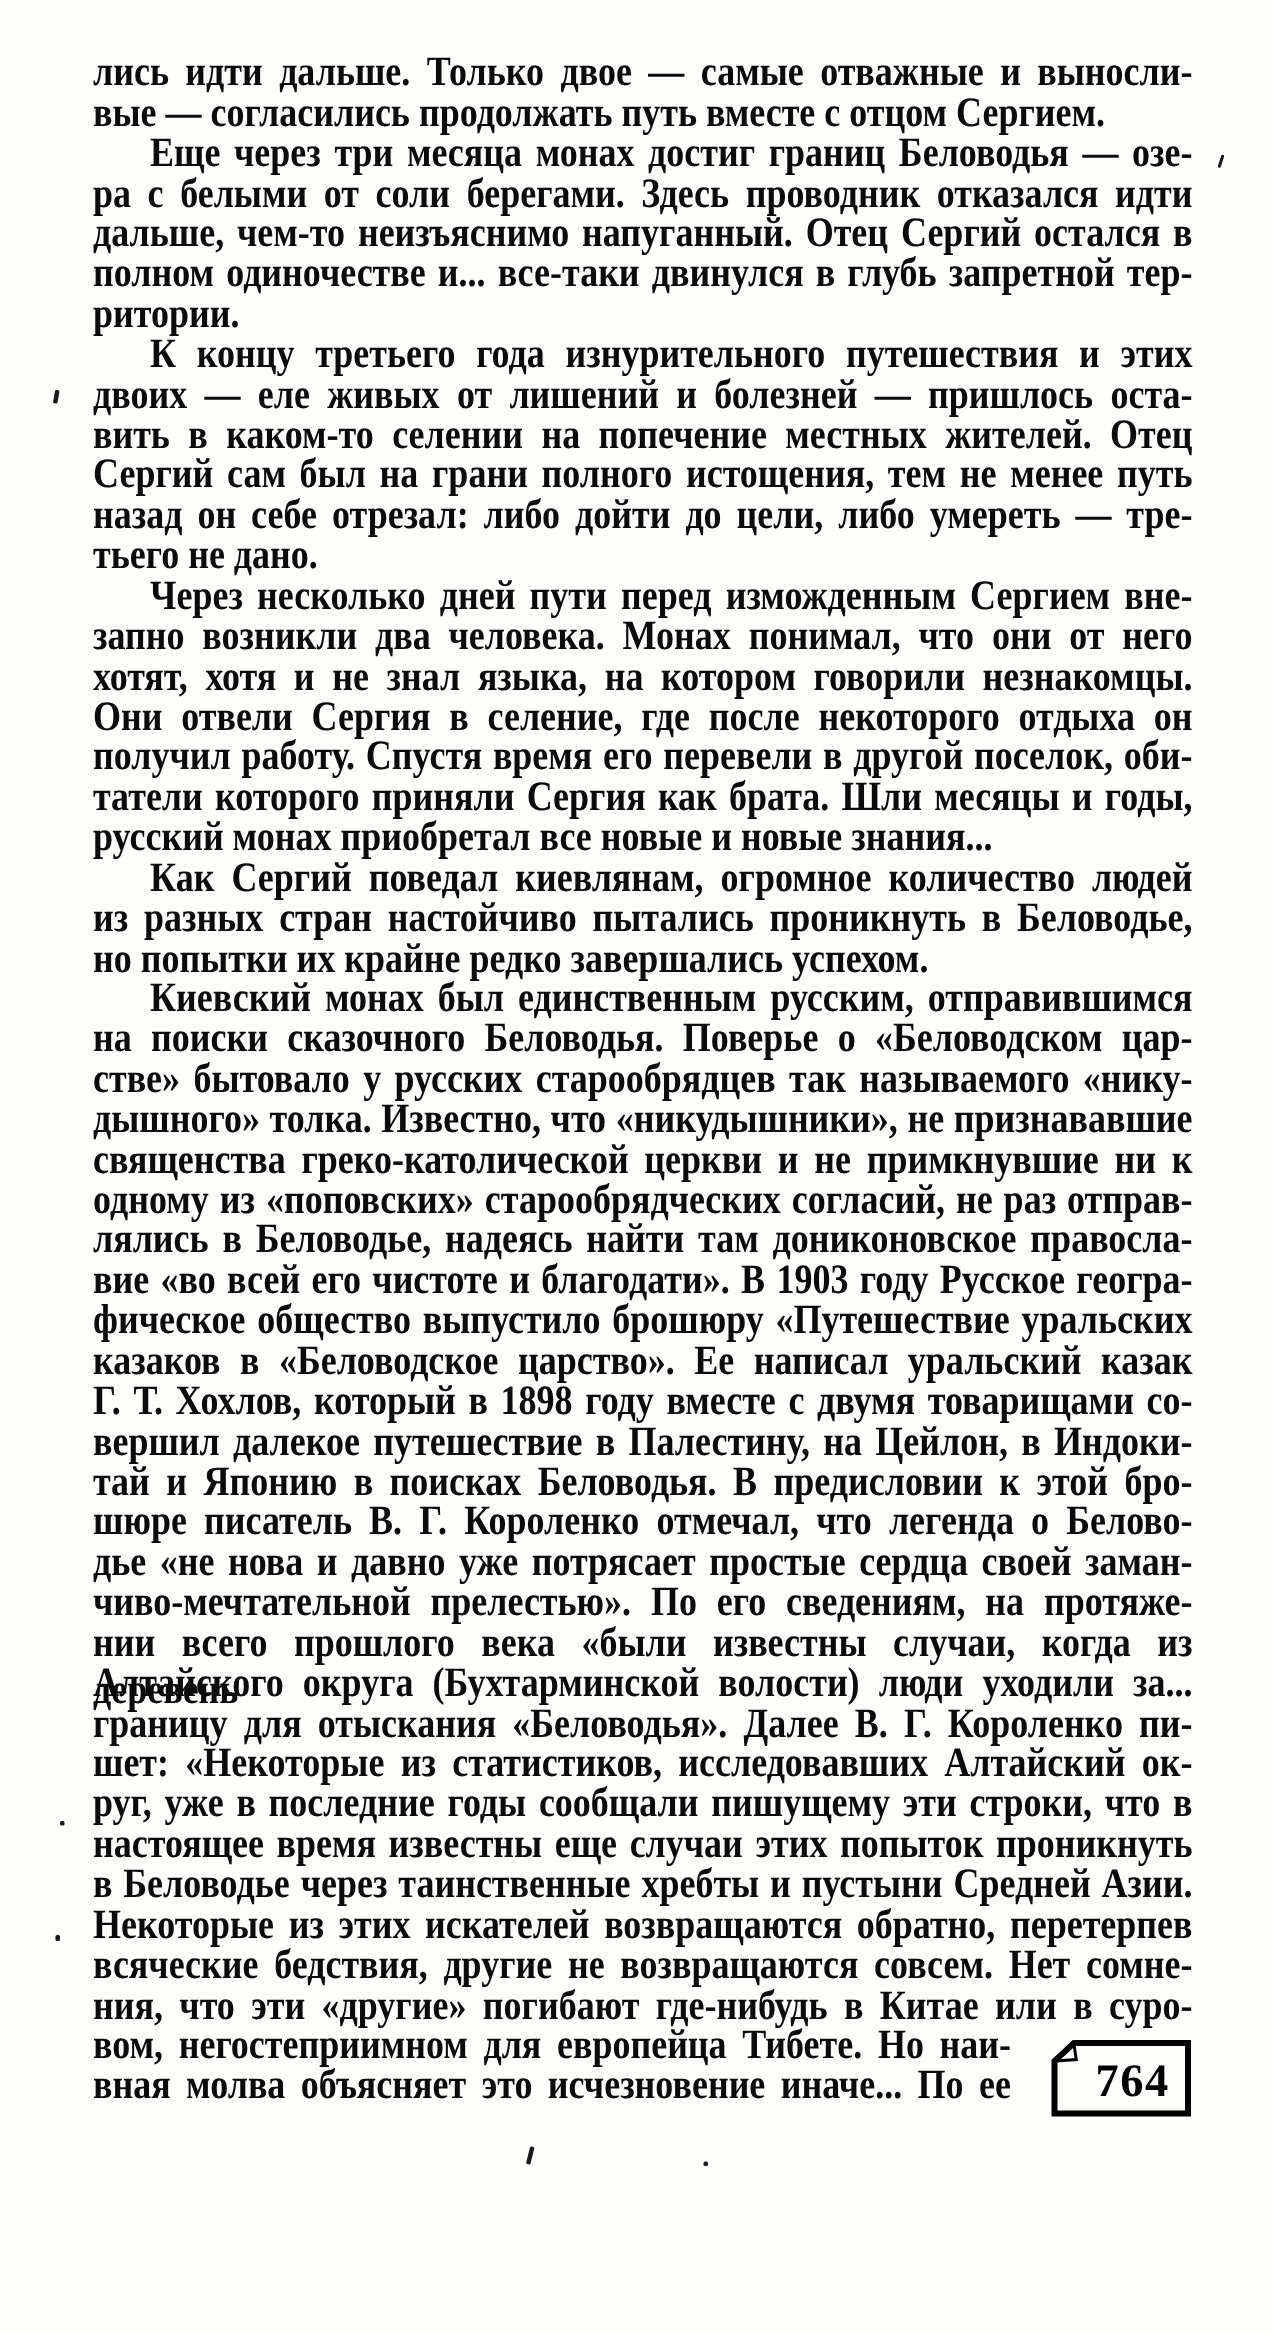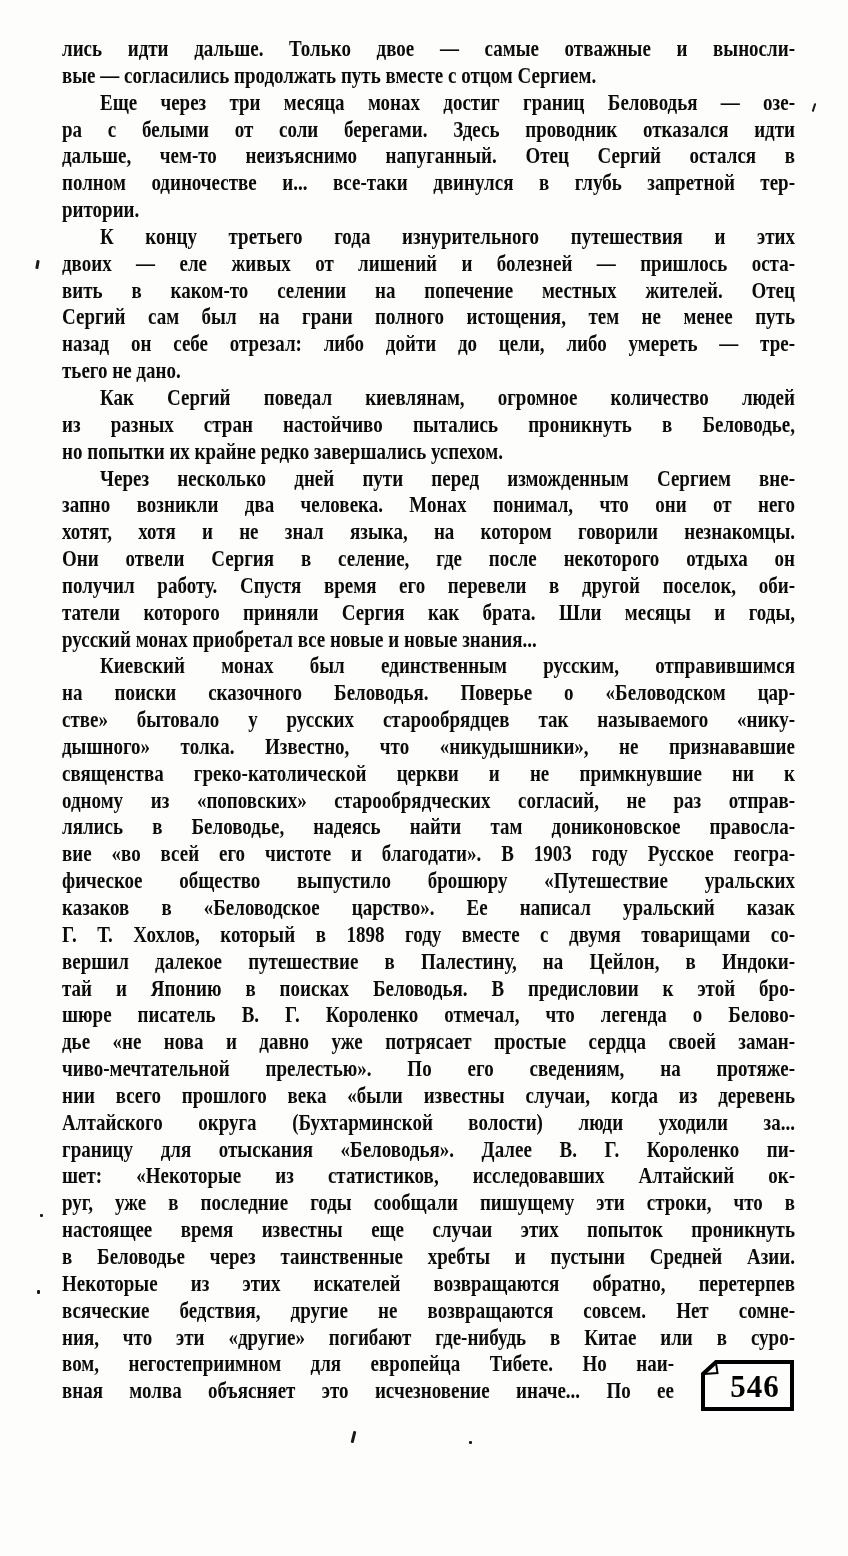--- a/index.html
+++ b/index.html
@@ -13,21 +13,21 @@
     position: relative;
     width: 848px; height: 1556px;
     background: #fdfdfb;
     overflow: hidden;
     color: #0a0a0a;
   }
   .page-text {
     position: absolute;
     left: 62px; top: 36px;
     width: 733px;
-    font-size: 19px;
+    font-size: 24px;
     font-weight: bold;
     line-height: 26.85px;
     color: #0b0b0b;
   }
   .para { margin: 0; padding: 0; }
   .line {
     text-align: justify;
     text-align-last: justify;
     white-space: normal;
     transform: scaleY(1.16);
@@ -85,32 +85,32 @@
       </div>
       <div class="para">
         <div class="line indent">К концу третьего года изнурительного путешествия и этих</div>
         <div class="line">двоих — еле живых от лишений и болезней — пришлось оста-</div>
         <div class="line">вить в каком-то селении на попечение местных жителей. Отец</div>
         <div class="line">Сергий сам был на грани полного истощения, тем не менее путь</div>
         <div class="line">назад он себе отрезал: либо дойти до цели, либо умереть — тре-</div>
         <div class="line endline">тьего не дано.</div>
       </div>
       <div class="para">
-        <div class="line indent">Как Сергий поведал киевлянам, огромное количество людей</div>
-        <div class="line">из разных стран настойчиво пытались проникнуть в Беловодье,</div>
-        <div class="line endline">но попытки их крайне редко завершались успехом.</div>
-      </div>
-      <div class="para">
         <div class="line indent">Через несколько дней пути перед изможденным Сергием вне-</div>
         <div class="line">запно возникли два человека. Монах понимал, что они от него</div>
         <div class="line">хотят, хотя и не знал языка, на котором говорили незнакомцы.</div>
         <div class="line">Они отвели Сергия в селение, где после некоторого отдыха он</div>
         <div class="line">получил работу. Спустя время его перевели в другой поселок, оби-</div>
         <div class="line">татели которого приняли Сергия как брата. Шли месяцы и годы,</div>
         <div class="line endline">русский монах приобретал все новые и новые знания...</div>
+      </div>
+      <div class="para">
+        <div class="line indent">Как Сергий поведал киевлянам, огромное количество людей</div>
+        <div class="line">из разных стран настойчиво пытались проникнуть в Беловодье,</div>
+        <div class="line endline">но попытки их крайне редко завершались успехом.</div>
       </div>
       <div class="para">
         <div class="line indent">Киевский монах был единственным русским, отправившимся</div>
         <div class="line">на поиски сказочного Беловодья. Поверье о «Беловодском цар-</div>
         <div class="line">стве» бытовало у русских старообрядцев так называемого «нику-</div>
         <div class="line">дышного» толка. Известно, что «никудышники», не признававшие</div>
         <div class="line">священства греко-католической церкви и не примкнувшие ни к</div>
         <div class="line">одному из «поповских» старообрядческих согласий, не раз отправ-</div>
         <div class="line">лялись в Беловодье, надеясь найти там дониконовское правосла-</div>
         <div class="line">вие «во всей его чистоте и благодати». В 1903 году Русское геогра-</div>
@@ -135,21 +135,21 @@
         <div class="line short">вом, негостеприимном для европейца Тибете. Но наи-</div>
         <div class="line short">вная молва объясняет это исчезновение иначе... По ее</div>
       </div>
     </div>
 
   <div class="page-number-box">
     <svg width="96" height="54" viewBox="0 0 96 54">
       <polygon points="16,3 92,3 92,50 3,50 3,15" fill="#fdfdfb" stroke="#000000" stroke-width="4" stroke-linejoin="miter"></polygon>
       <polyline points="16,4 17.5,14 4,15" fill="none" stroke="#000000" stroke-width="2" stroke-linejoin="miter"></polyline>
     </svg>
-    <div class="page-number">546</div>
+    <div class="page-number">764</div>
   </div>
 
   <div class="speck s1"></div>
   <div class="speck s2"></div>
   <div class="speck s3"></div>
   <div class="speck s4"></div>
   <div class="speck s5"></div>
   <div class="speck s6"></div>
 
 </div>

